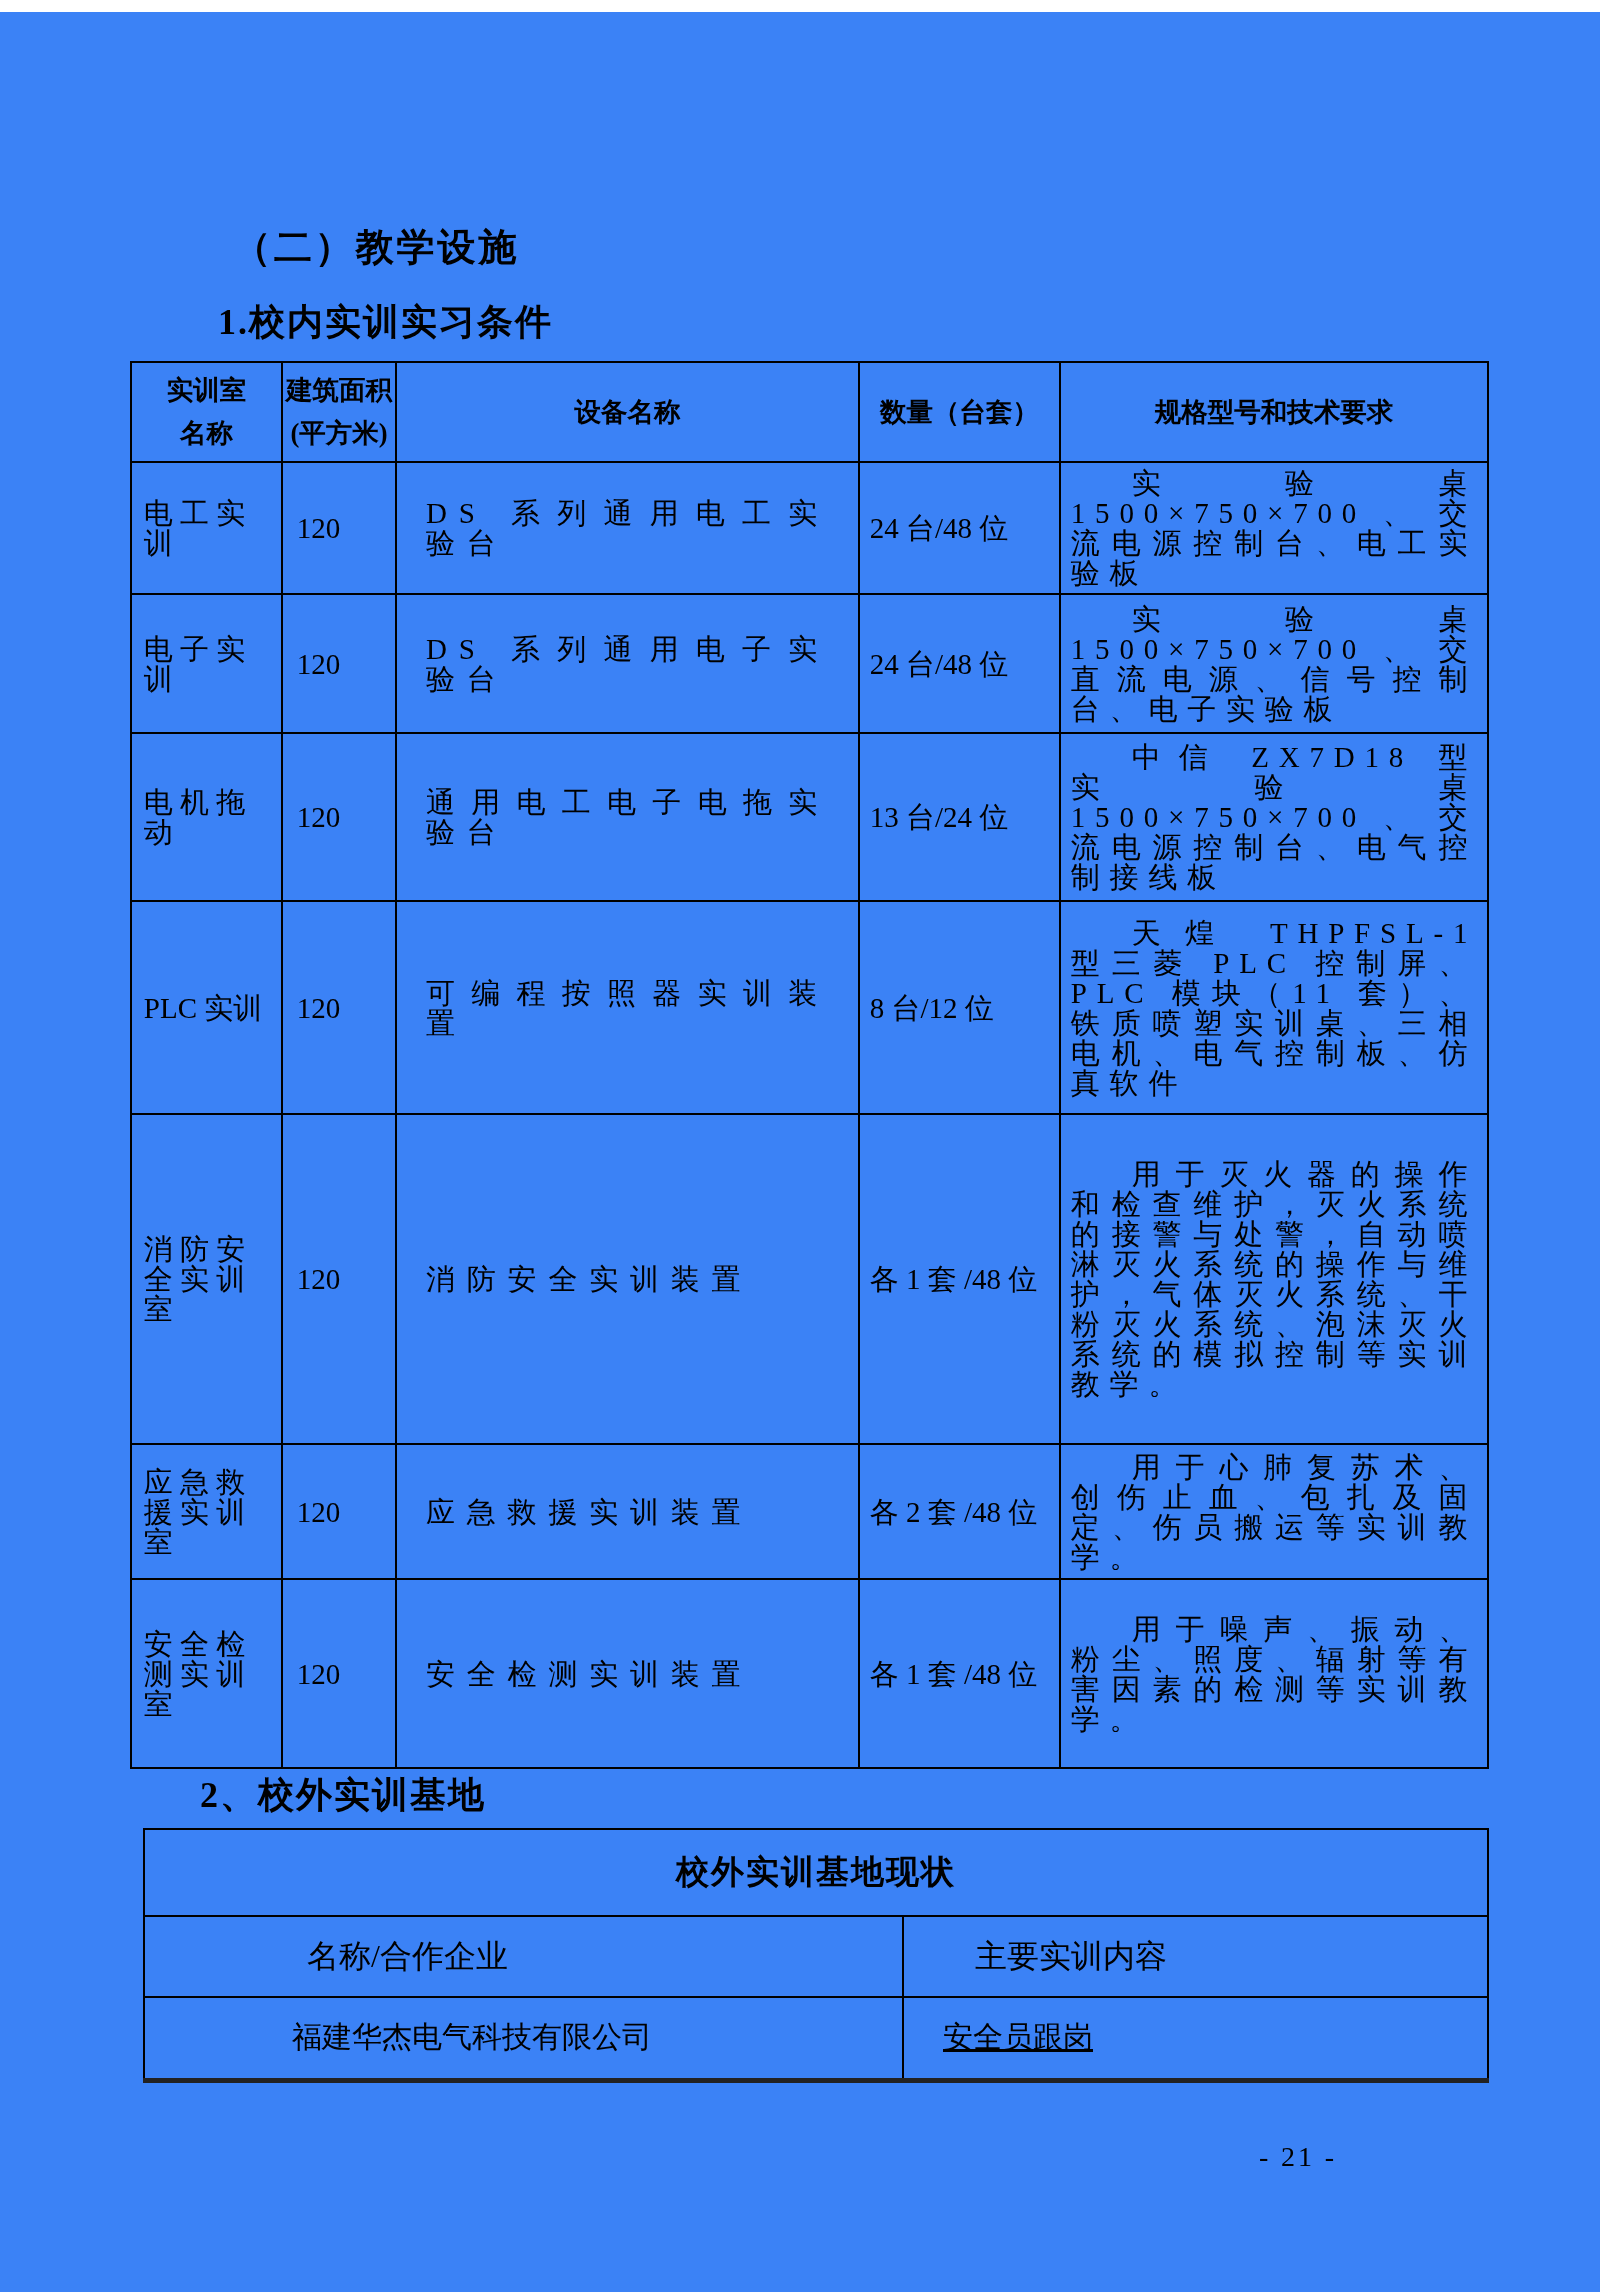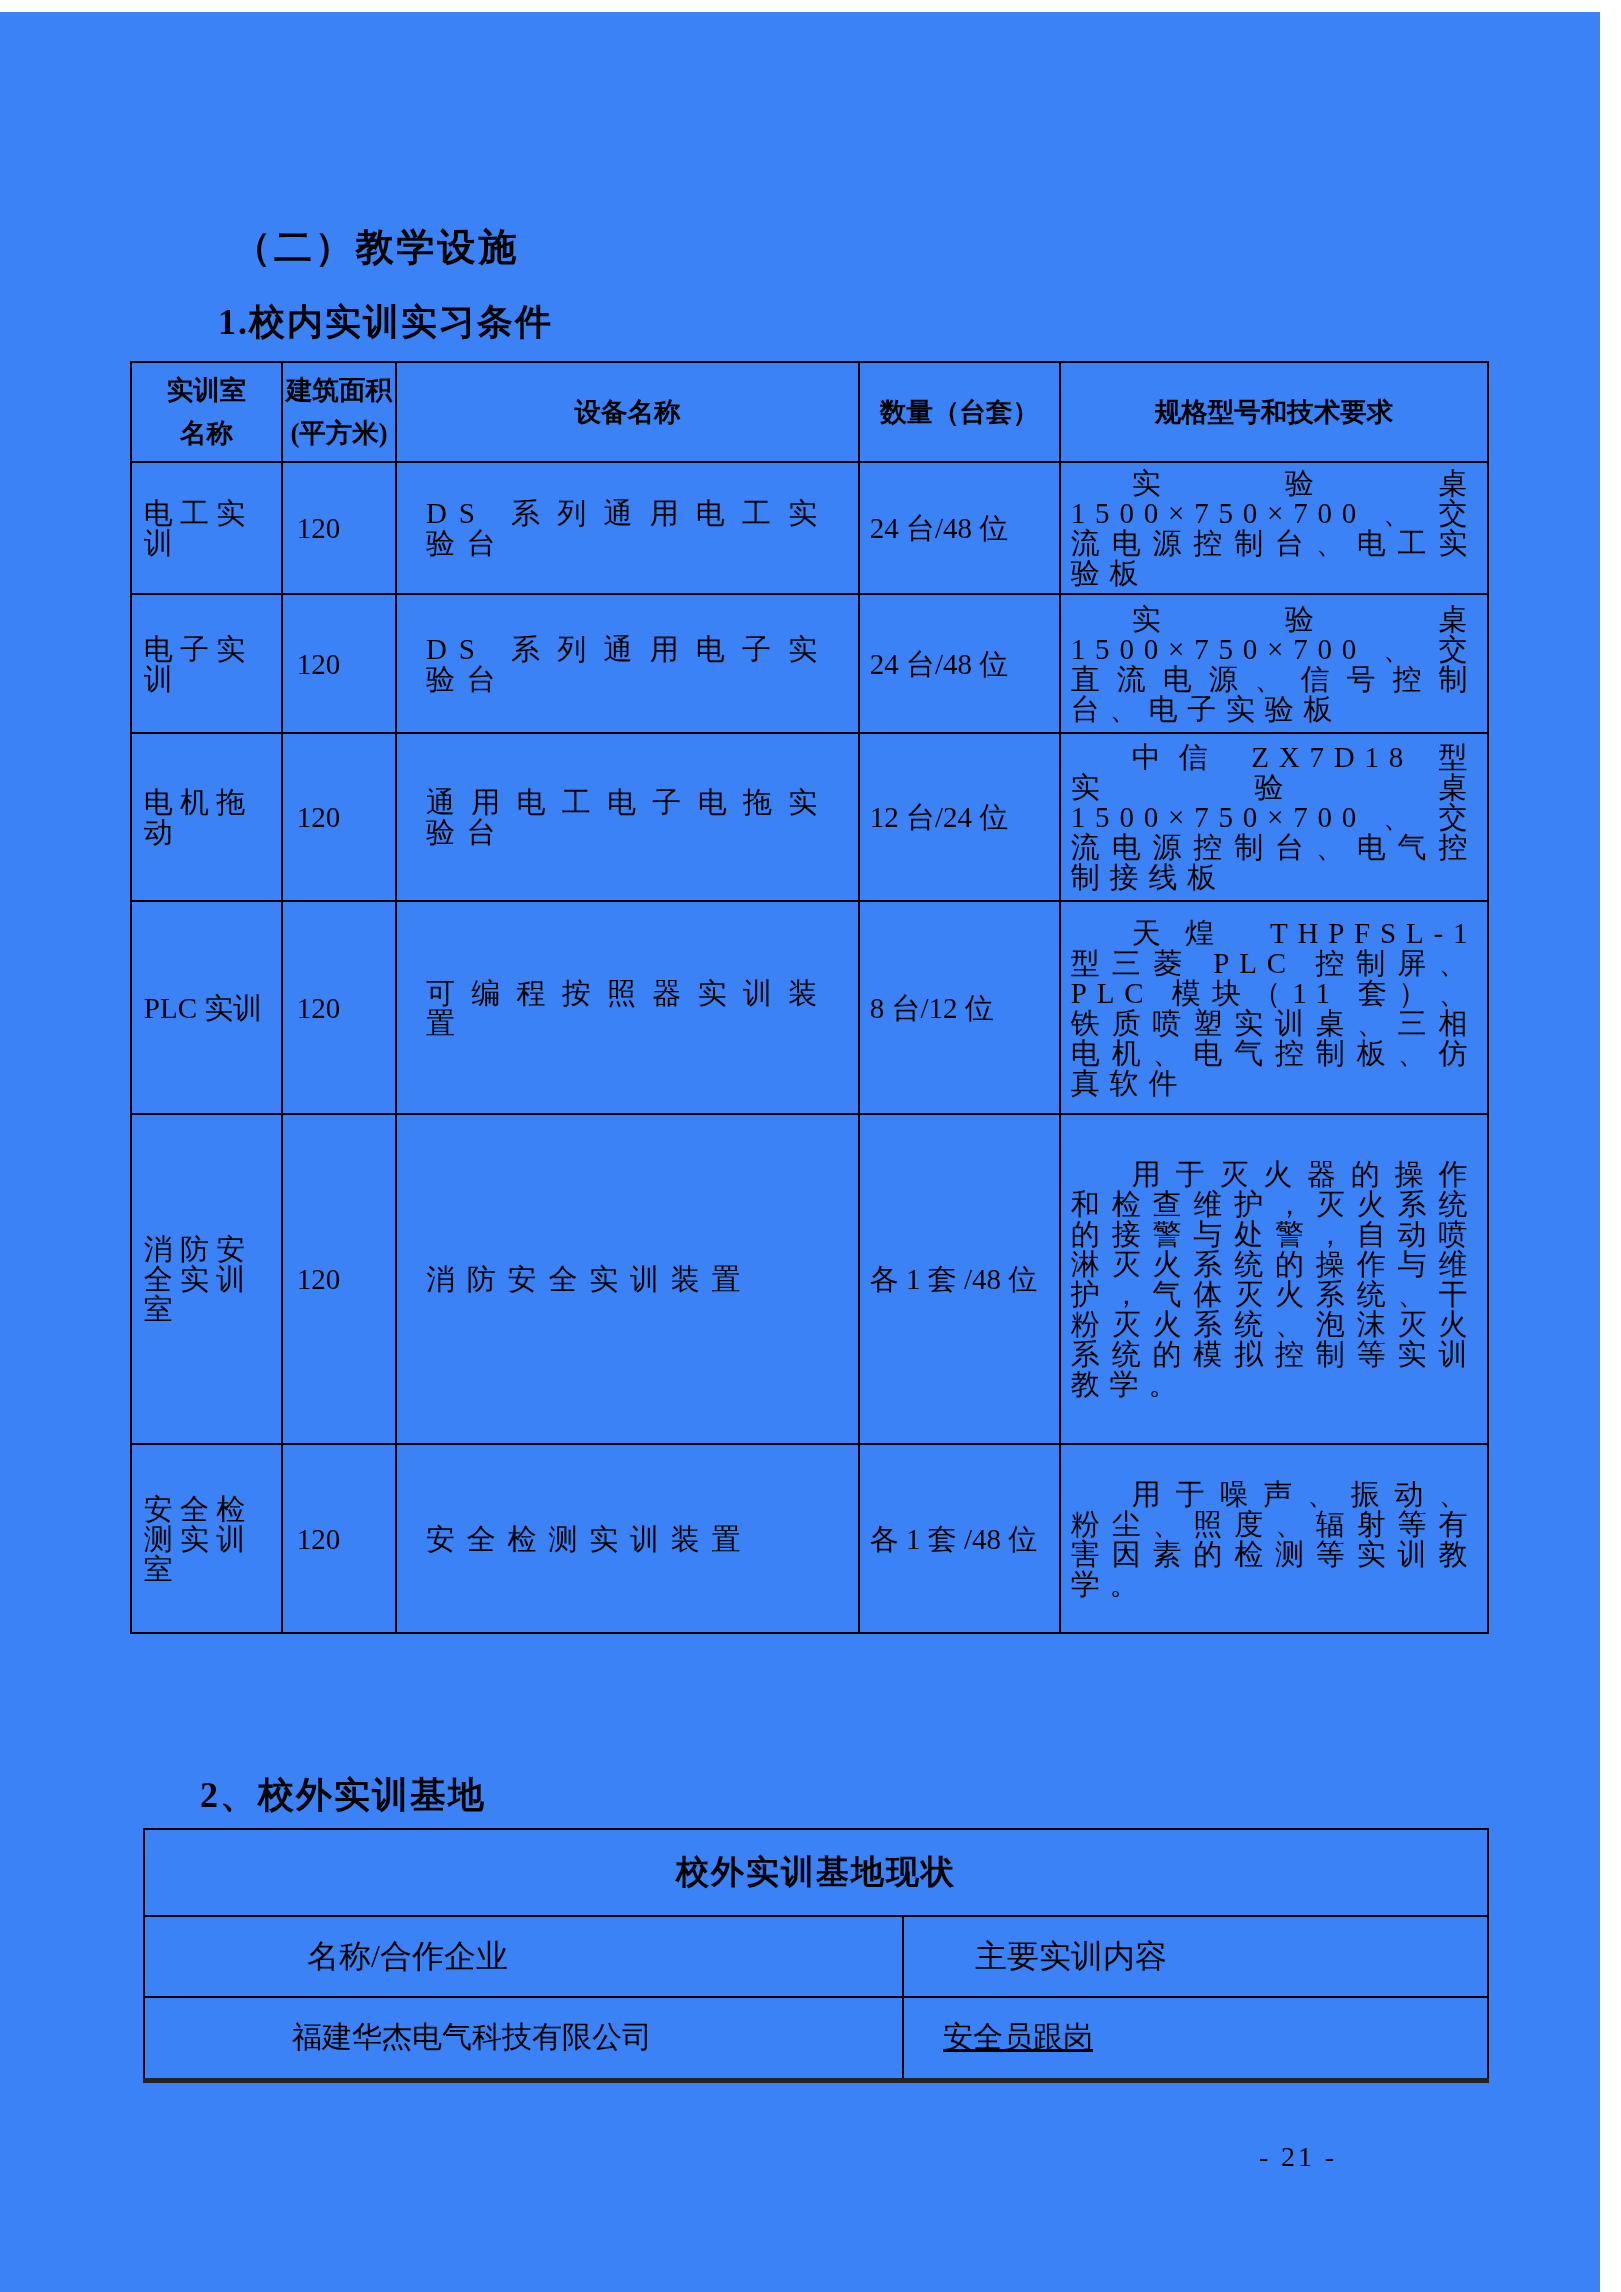--- a/index.html
+++ b/index.html
@@ -89,38 +89,47 @@
         <td class="c-area">120</td>
         <td class="c-equip">DS 系列通用电子实验台</td>
         <td class="c-qty">24 台/48 位</td>
         <td class="c-spec">实验桌 1500×750×700、交直流电源、信号控制台、电子实验板</td>
       </tr>
       <tr style="height:168px;">
         <td class="c-room">电 机 拖
 动</td>
         <td class="c-area">120</td>
         <td class="c-equip">通用电工电子电拖实验台</td>
-        <td class="c-qty">12 台/24 位</td>
+        <td class="c-qty">13 台/24 位</td>
         <td class="c-spec">中信 ZX7D18 型实验桌 1500×750×700、交流电源控制台、电气控制接线板</td>
       </tr>
       <tr style="height:213px;">
         <td class="c-room">PLC 实训</td>
         <td class="c-area">120</td>
         <td class="c-equip">可编程按照器实训装置</td>
         <td class="c-qty">8 台/12 位</td>
         <td class="c-spec">天煌 THPFSL-1 型三菱 PLC 控制屏、PLC 模块（11 套）、铁质喷塑实训桌、三相电机、电气控制板、仿真软件</td>
       </tr>
       <tr style="height:330px;">
         <td class="c-room">消 防 安
 全 实 训
 室</td>
         <td class="c-area">120</td>
         <td class="c-equip">消防安全实训装置</td>
         <td class="c-qty">各 1 套 /48 位</td>
         <td class="c-spec">用于灭火器的操作和检查维护，灭火系统的接警与处警，自动喷淋灭火系统的操作与维护，气体灭火系统、干粉灭火系统、泡沫灭火系统的模拟控制等实训教学。</td>
+      </tr>
+      <tr style="height:135px;">
+        <td class="c-room">应 急 救
+援 实 训
+室</td>
+        <td class="c-area">120</td>
+        <td class="c-equip">应急救援实训装置</td>
+        <td class="c-qty">各 2 套 /48 位</td>
+        <td class="c-spec">用于心肺复苏术、创伤止血、包扎及固定、伤员搬运等实训教学。</td>
       </tr>
       <tr style="height:189px;">
         <td class="c-room">安 全 检
 测 实 训
 室</td>
         <td class="c-area">120</td>
         <td class="c-equip">安全检测实训装置</td>
         <td class="c-qty">各 1 套 /48 位</td>
         <td class="c-spec">用于噪声、振动、粉尘、照度、辐射等有害因素的检测等实训教学。</td>
       </tr>

